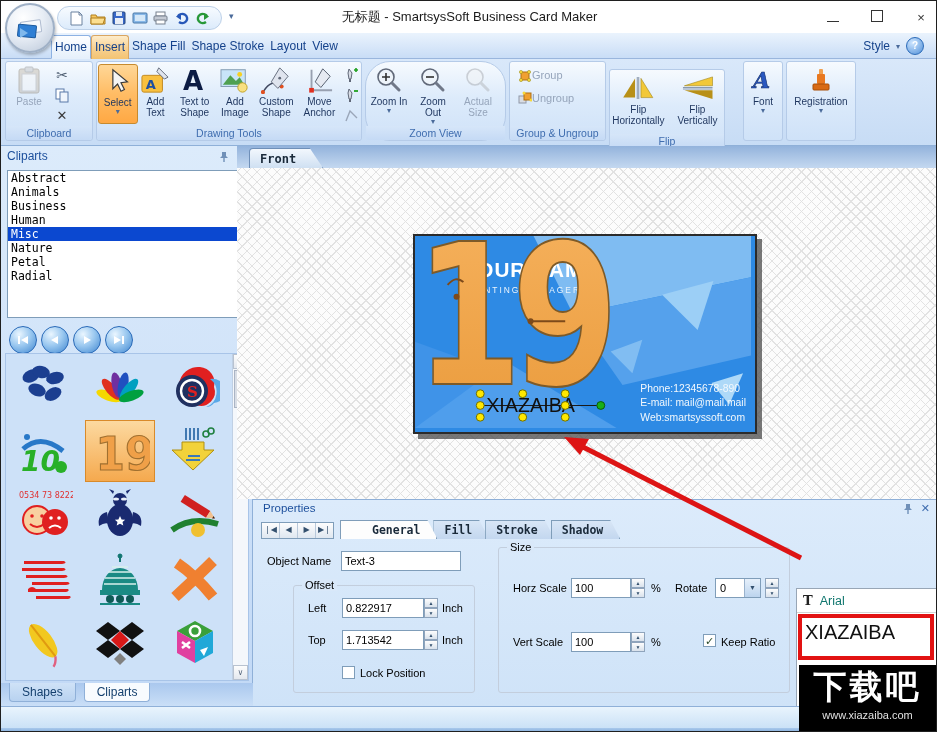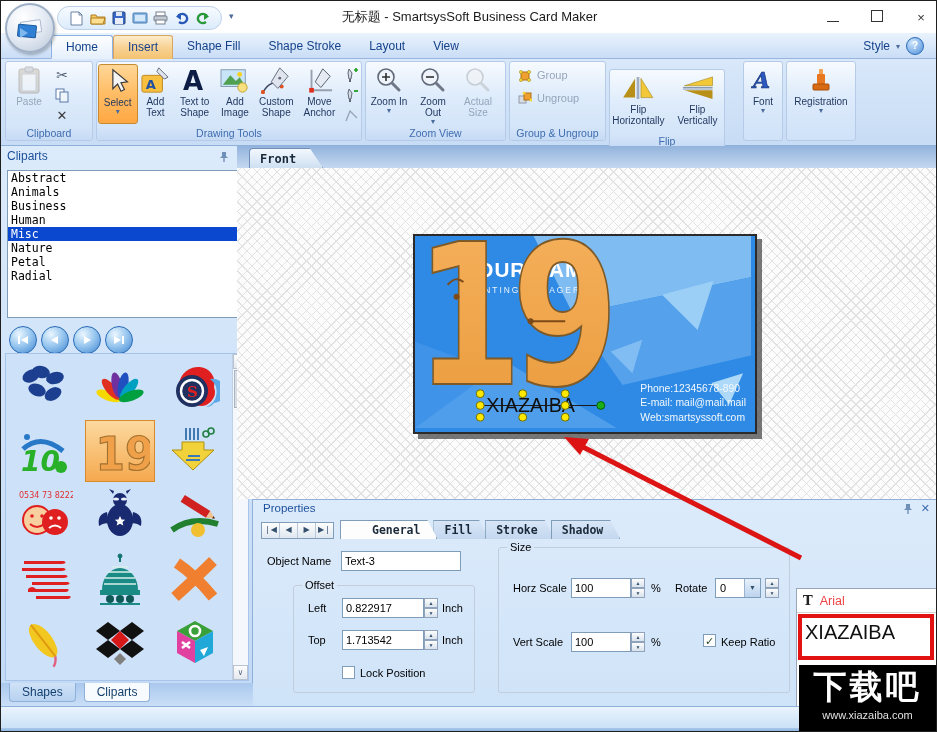--- a/index.html
+++ b/index.html
@@ -14,42 +14,42 @@
   .qat .qi{width:17px;height:17px;display:flex;align-items:center;justify-content:center;}
   .qat-caret{position:absolute;left:228px;top:10px;font-size:9px;color:#4a6a9a;}
   .title-text{position:absolute;left:0;right:0;top:0;height:32px;line-height:32px;text-align:center;font-size:13px;color:#1a1a1a;}
   .win-controls{position:absolute;right:10px;top:0;height:32px;display:flex;align-items:center;gap:30px;}
   .wc{width:14px;text-align:center;color:#333;font-size:13px;cursor:default;}
   .wc-min{height:1px;width:12px;background:#333;}
   .wc-max{height:10px;width:10px;border:1px solid #333;}
   
   .tabrow{position:absolute;left:0;top:32px;width:937px;height:26px;background:linear-gradient(#eaf3fd,#c9ddf6);border-bottom:1px solid #9ab6dd;box-sizing:border-box;}
   .tabs{position:absolute;left:50px;top:2px;display:flex;height:24px;}
-  .tab{padding:0 14px;line-height:23px;font-size:12px;color:#15428b;border-radius:3px 3px 0 0;}
+  .tab{padding:0 3px;line-height:23px;font-size:12px;color:#15428b;border-radius:3px 3px 0 0;}
   .tab.active{background:linear-gradient(#fdfeff,#e6f0fb);border:1px solid #8db2e3;border-bottom:1px solid #e6f0fb;color:#15428b;}
   .tab.hovered{background:linear-gradient(#fdeccb,#f8d294 50%,#f3c372);border:1px solid #d9a662;border-bottom:none;}
   .style-area{position:absolute;right:14px;top:4px;display:flex;align-items:center;gap:6px;font-size:12px;color:#15428b;}
   .help-circle{width:16px;height:16px;border-radius:50%;background:radial-gradient(circle at 35% 30%,#cfe6ff,#4f8fd8);border:1px solid #2a6ab8;color:#fff;font-size:10px;font-weight:bold;text-align:center;line-height:15px;}
   
   .ribbon{position:absolute;left:0;top:58px;width:937px;height:87px;background:linear-gradient(#d9e8fa,#c7dcf5);border-bottom:1px solid #8fb0d8;box-sizing:border-box;}
   .rgroup{position:absolute;top:2px;height:80px;border:1px solid #b5cbe8;border-radius:3px;
     background:linear-gradient(#f6fafe,#ddebfb 45%,#cfe2f8);box-sizing:border-box;}
   .glabel{position:absolute;bottom:0;left:0;right:0;height:14px;font-size:10.5px;color:#3f6daf;text-align:center;line-height:14px;
     background:linear-gradient(#d6e6f9,#c5daf5);border-radius:0 0 3px 3px;overflow:hidden;white-space:nowrap;}
   .rbtns{display:flex;align-items:flex-start;padding:2px 1px;height:62px;}
   .rb{display:flex;flex-direction:column;align-items:center;font-size:10px;color:#1e355e;text-align:center;line-height:1.12;padding-top:1px;border-radius:3px;}
   .rb .ric{width:34px;height:30px;display:flex;align-items:center;justify-content:center;}
   .rb .lbl{margin-top:1px;}
   .rb.disabled{color:#96a5bb;}
   .rb.disabled svg{opacity:.45;filter:grayscale(70%);}
   .rb.selected{background:linear-gradient(#ffd797,#ffbd66 48%,#ffa843);border:1px solid #c78a2e;height:60px;box-sizing:border-box;}
   .caret{font-size:8px;color:#4a6a9a;line-height:7px;}
   .smallcol{display:flex;flex-direction:column;gap:2px;padding-top:2px;margin-left:2px;}
   .sic{width:18px;height:18px;display:flex;align-items:center;justify-content:center;}
-  .gs-row{display:flex;align-items:center;gap:5px;height:20px;margin:3px 0 0 8px;font-size:11px;color:#96a5bb;}
+  .gs-row{display:flex;align-items:center;height:20px;margin:3px 0 0 8px;font-size:11px;color:#96a5bb;}
   
   .sidebar{position:absolute;left:0;top:145px;width:252px;height:560px;background:linear-gradient(#dcebfb,#c2d9f6);border-right:1px solid #8fb0d8;box-sizing:border-box;}
   .sb-header{position:absolute;left:6px;top:3px;right:6px;height:18px;font-size:12px;color:#1c4f9c;}
   .sb-hicons{position:absolute;right:0;top:1px;display:flex;gap:8px;align-items:center;color:#3f6daf;}
   .sb-list{position:absolute;left:6px;top:24px;width:238px;height:148px;background:#fff;border:1px solid #7f9db9;
     font-family:"DejaVu Sans Mono",monospace;font-size:11.5px;color:#000;overflow:hidden;box-sizing:border-box;}
   .lb-item{height:14px;line-height:14px;padding-left:3px;}
   .lb-item.sel{background:#0b48d0;color:#fff;}
   .sb-nav{position:absolute;left:8px;top:180px;display:flex;gap:4px;}
   .navbtn{width:26px;height:26px;border-radius:50%;border:1px solid #2a6ab8;
@@ -95,21 +95,21 @@
   .legend{position:absolute;top:-7px;left:8px;background:inherit;padding:0 3px;font-size:11px;color:#000;
     background:linear-gradient(#d9e8f9,#d9e8f9);}
   .checkbox{position:absolute;width:13px;height:13px;border:1px solid #7f9db9;background:#fff;font-size:11px;line-height:12px;text-align:center;color:#2a4a2a;box-sizing:border-box;}
   .checkbox.checked::after{content:"✓";}
   .combo{position:absolute;height:20px;border:1px solid #7f9db9;background:#fff;box-sizing:border-box;display:flex;}
   .combo .cval{flex:1;font-size:11px;padding:3px 0 0 4px;}
   .combo .cdd{width:15px;background:linear-gradient(#e6f0fb,#bcd4ee);border-left:1px solid #9ab2cc;font-size:7px;color:#33506e;text-align:center;line-height:18px;}
   .fontpanel{position:absolute;left:541px;top:49px;width:142px;height:152px;background:#fff;border:1px solid #98a6b6;box-sizing:border-box;}
   .fp-head{height:23px;border-bottom:1px solid #d4d4d4;display:flex;align-items:center;gap:7px;padding-left:6px;}
   .fp-T{font-family:"DejaVu Serif",serif;font-weight:bold;font-size:13px;color:#222;}
-  .fp-name{font-size:12.5px;color:#ef4444;}
+  .fp-name{font-size:12.5px;color:#0f766e;}
   .fp-preview{font-size:20px;color:#111;padding:8px 0 0 8px;font-family:"Liberation Sans",sans-serif;}
   .redbox{position:absolute;left:1px;top:25px;width:128px;height:38px;border:4px solid #e21212;z-index:45;}
   
   .statusbar{position:absolute;left:0;top:705px;width:937px;height:27px;background:linear-gradient(#e9f4fd,#c3ddf5);border-top:1px solid #8fb0d8;box-sizing:border-box;}
   .statusbar .stext{position:absolute;left:12px;top:20px;font-size:11.5px;color:#1c3f7a;}
   .statusbar::after{content:"";position:absolute;left:0;bottom:0;width:100%;height:5px;background:linear-gradient(#a9c9ec,#7fa9d8);}
   .wm{position:absolute;right:0;bottom:0;width:137px;height:66px;background:#000;z-index:60;text-align:center;}
   .wm-title{font-size:33px;font-weight:bold;color:#fff;letter-spacing:3px;line-height:44px;font-family:"DejaVu Sans",sans-serif;}
   .wm-url{font-size:11px;color:#e0e0e0;line-height:12px;}
   #arrow-overlay{position:absolute;left:0;top:0;width:937px;height:732px;pointer-events:none;z-index:40;}
@@ -311,21 +311,21 @@
           <span class="sic">
             <svg width="15" height="13" viewBox="0 0 15 13">
                 <path d="M2 12 L6 2 L13 9" fill="none" stroke="#9aa6b8" stroke-width="1.4"></path>
               </svg>
             </span>
         </div>
       </div>
       <div class="glabel">Drawing Tools</div>
     </div>
 
-    <div class="rgroup" style="left:364px;width:141px;">
+    <div class="rgroup" style="left:364px;width:141px;border-radius:25px;">
       <div class="rbtns">
         <div class="rb" style="width:44px;">
           <span class="ric">
             <svg width="26" height="26" viewBox="0 0 26 26">
                 <circle cx="10" cy="10" r="8" fill="#eef4fa" stroke="#606878" stroke-width="1.6"></circle>
                 <path d="M6 10h8M10 6v8" stroke="#303030" stroke-width="1.6"></path>
                 <path d="M16 16 L23 23" stroke="#707888" stroke-width="3" stroke-linecap="round"></path>
               </svg>
             </span>
           <span class="lbl">Zoom In</span>

